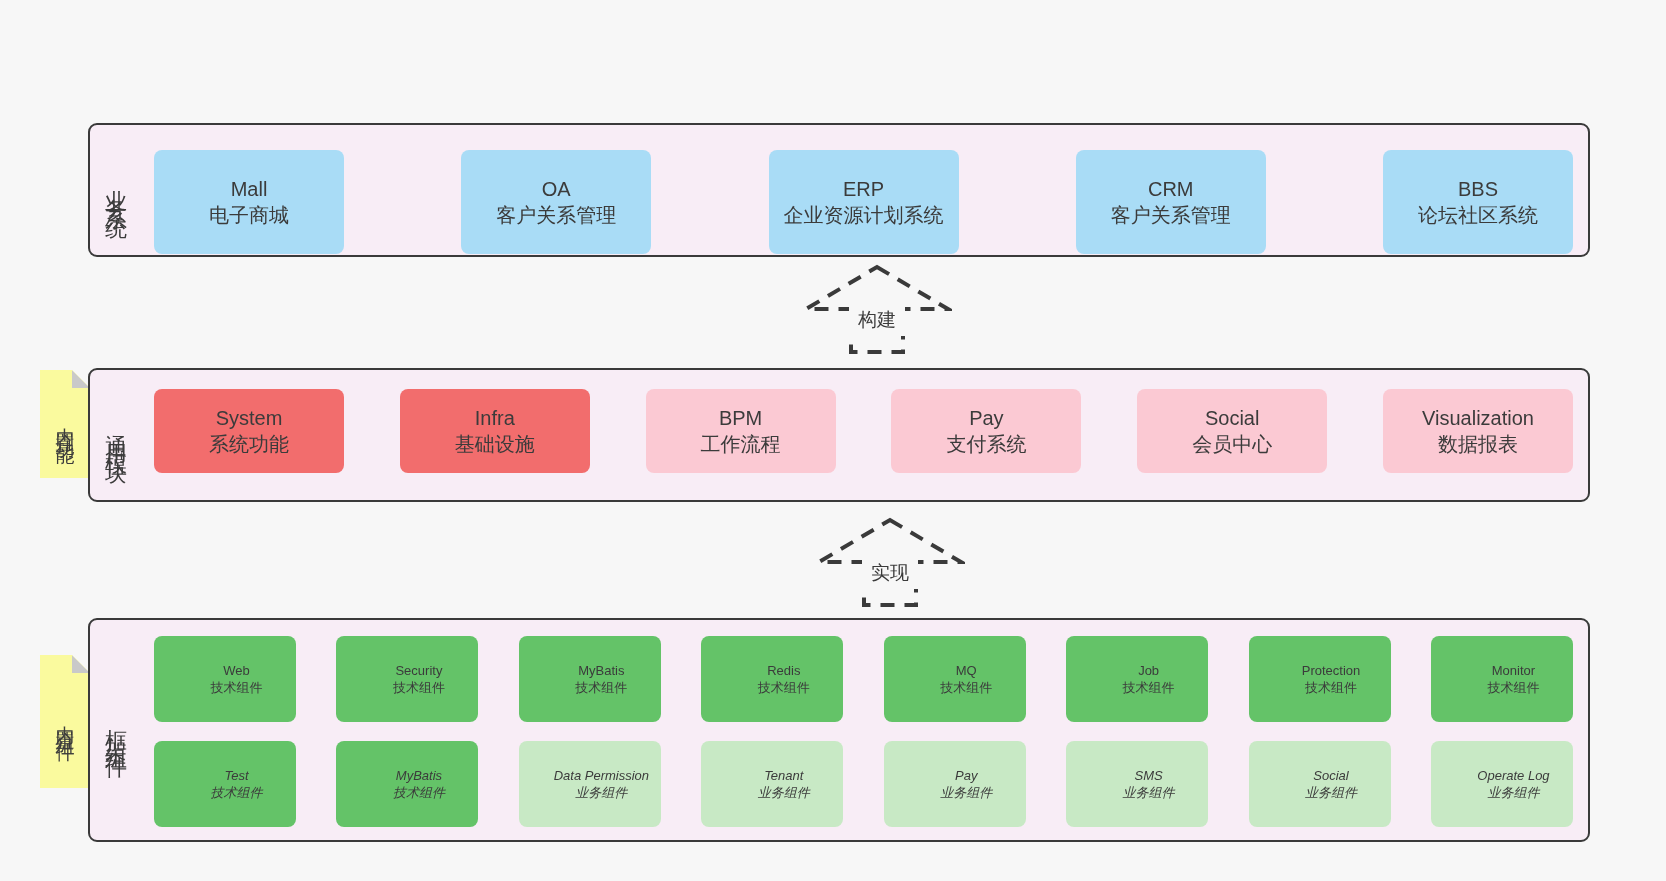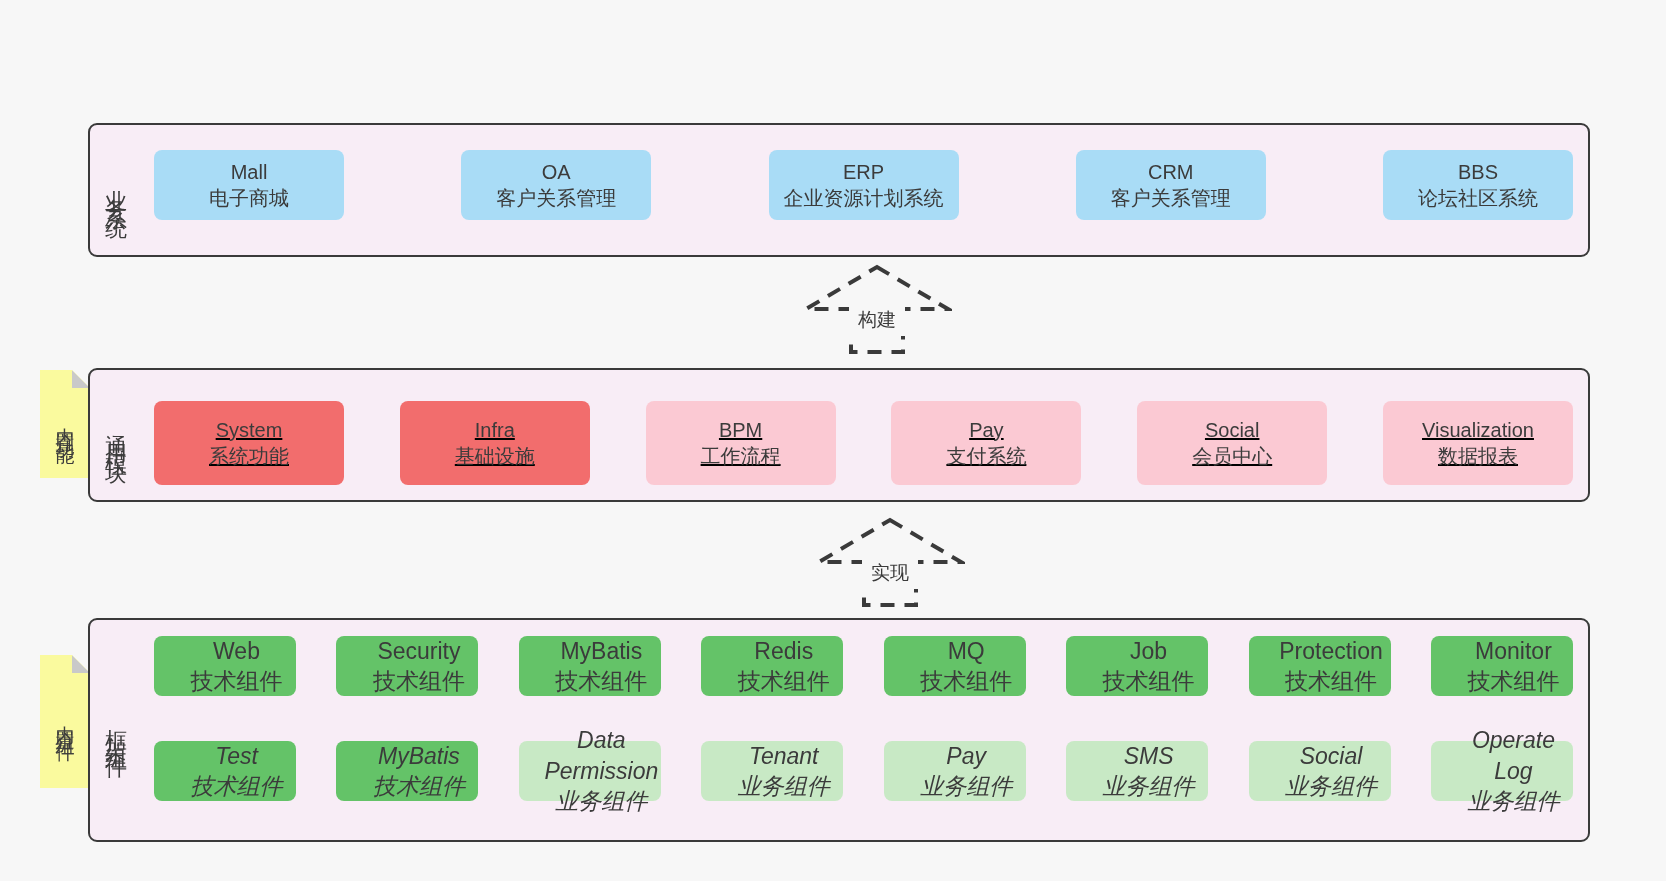--- a/index.html
+++ b/index.html
@@ -11,30 +11,30 @@
   .panel-top{top:123px;height:134px;}
   .panel-mid{top:368px;height:134px;}
   .panel-bottom{top:618px;height:224px;}
 
   .v-label{position:absolute;left:11px;top:50%;transform:translateY(-50%);
            writing-mode:vertical-rl;text-orientation:upright;letter-spacing:9px;
            font-size:22px;color:var(--text,#3b3b3b);white-space:nowrap;}
 
   .box-row{position:absolute;left:64px;right:15px;display:flex;justify-content:space-between;}
   .panel-top .box-row{top:25px;}
-  .panel-mid .box-row{top:31px;text-decoration:underline;}
+  .panel-mid .box-row{top:19px;}
   .panel-bottom .row1{top:16px;}
   .panel-bottom .row2{top:121px;font-style:italic;}
 
   .box{border-radius:8px;display:flex;flex-direction:column;justify-content:center;
        align-items:center;text-align:center;font-size:20px;line-height:1.32;
        color:var(--text,#3b3b3b);box-sizing:border-box;padding:4px 6px;}
-  .row6 .box{width:190px;height:70px;}
+  .row6 .box{width:190px;height:104px;}
   .panel-mid .box{height:84px;}
-  .row8 .box{width:142px;height:60px;font-size:23px;padding-left:29px;}
+  .row8 .box{width:142px;height:86px;font-size:13px;padding-left:29px;}
 
   .blue{background:var(--blue,#a9dcf6);}
   .red{background:var(--red,#f26d6d);}
   .pink{background:var(--pink,#fbc9d3);}
   .green{background:var(--green,#64c368);}
   .lightgreen{background:var(--light-green,#c8e9c5);}
 
   .tab{position:absolute;width:50px;background:var(--tab-yellow,#fafa9e);z-index:1;
        clip-path:polygon(0 0,calc(100% - 18px) 0,100% 18px,100% 100%,0 100%);}
   .tab-mid{left:40px;top:370px;height:108px;}

